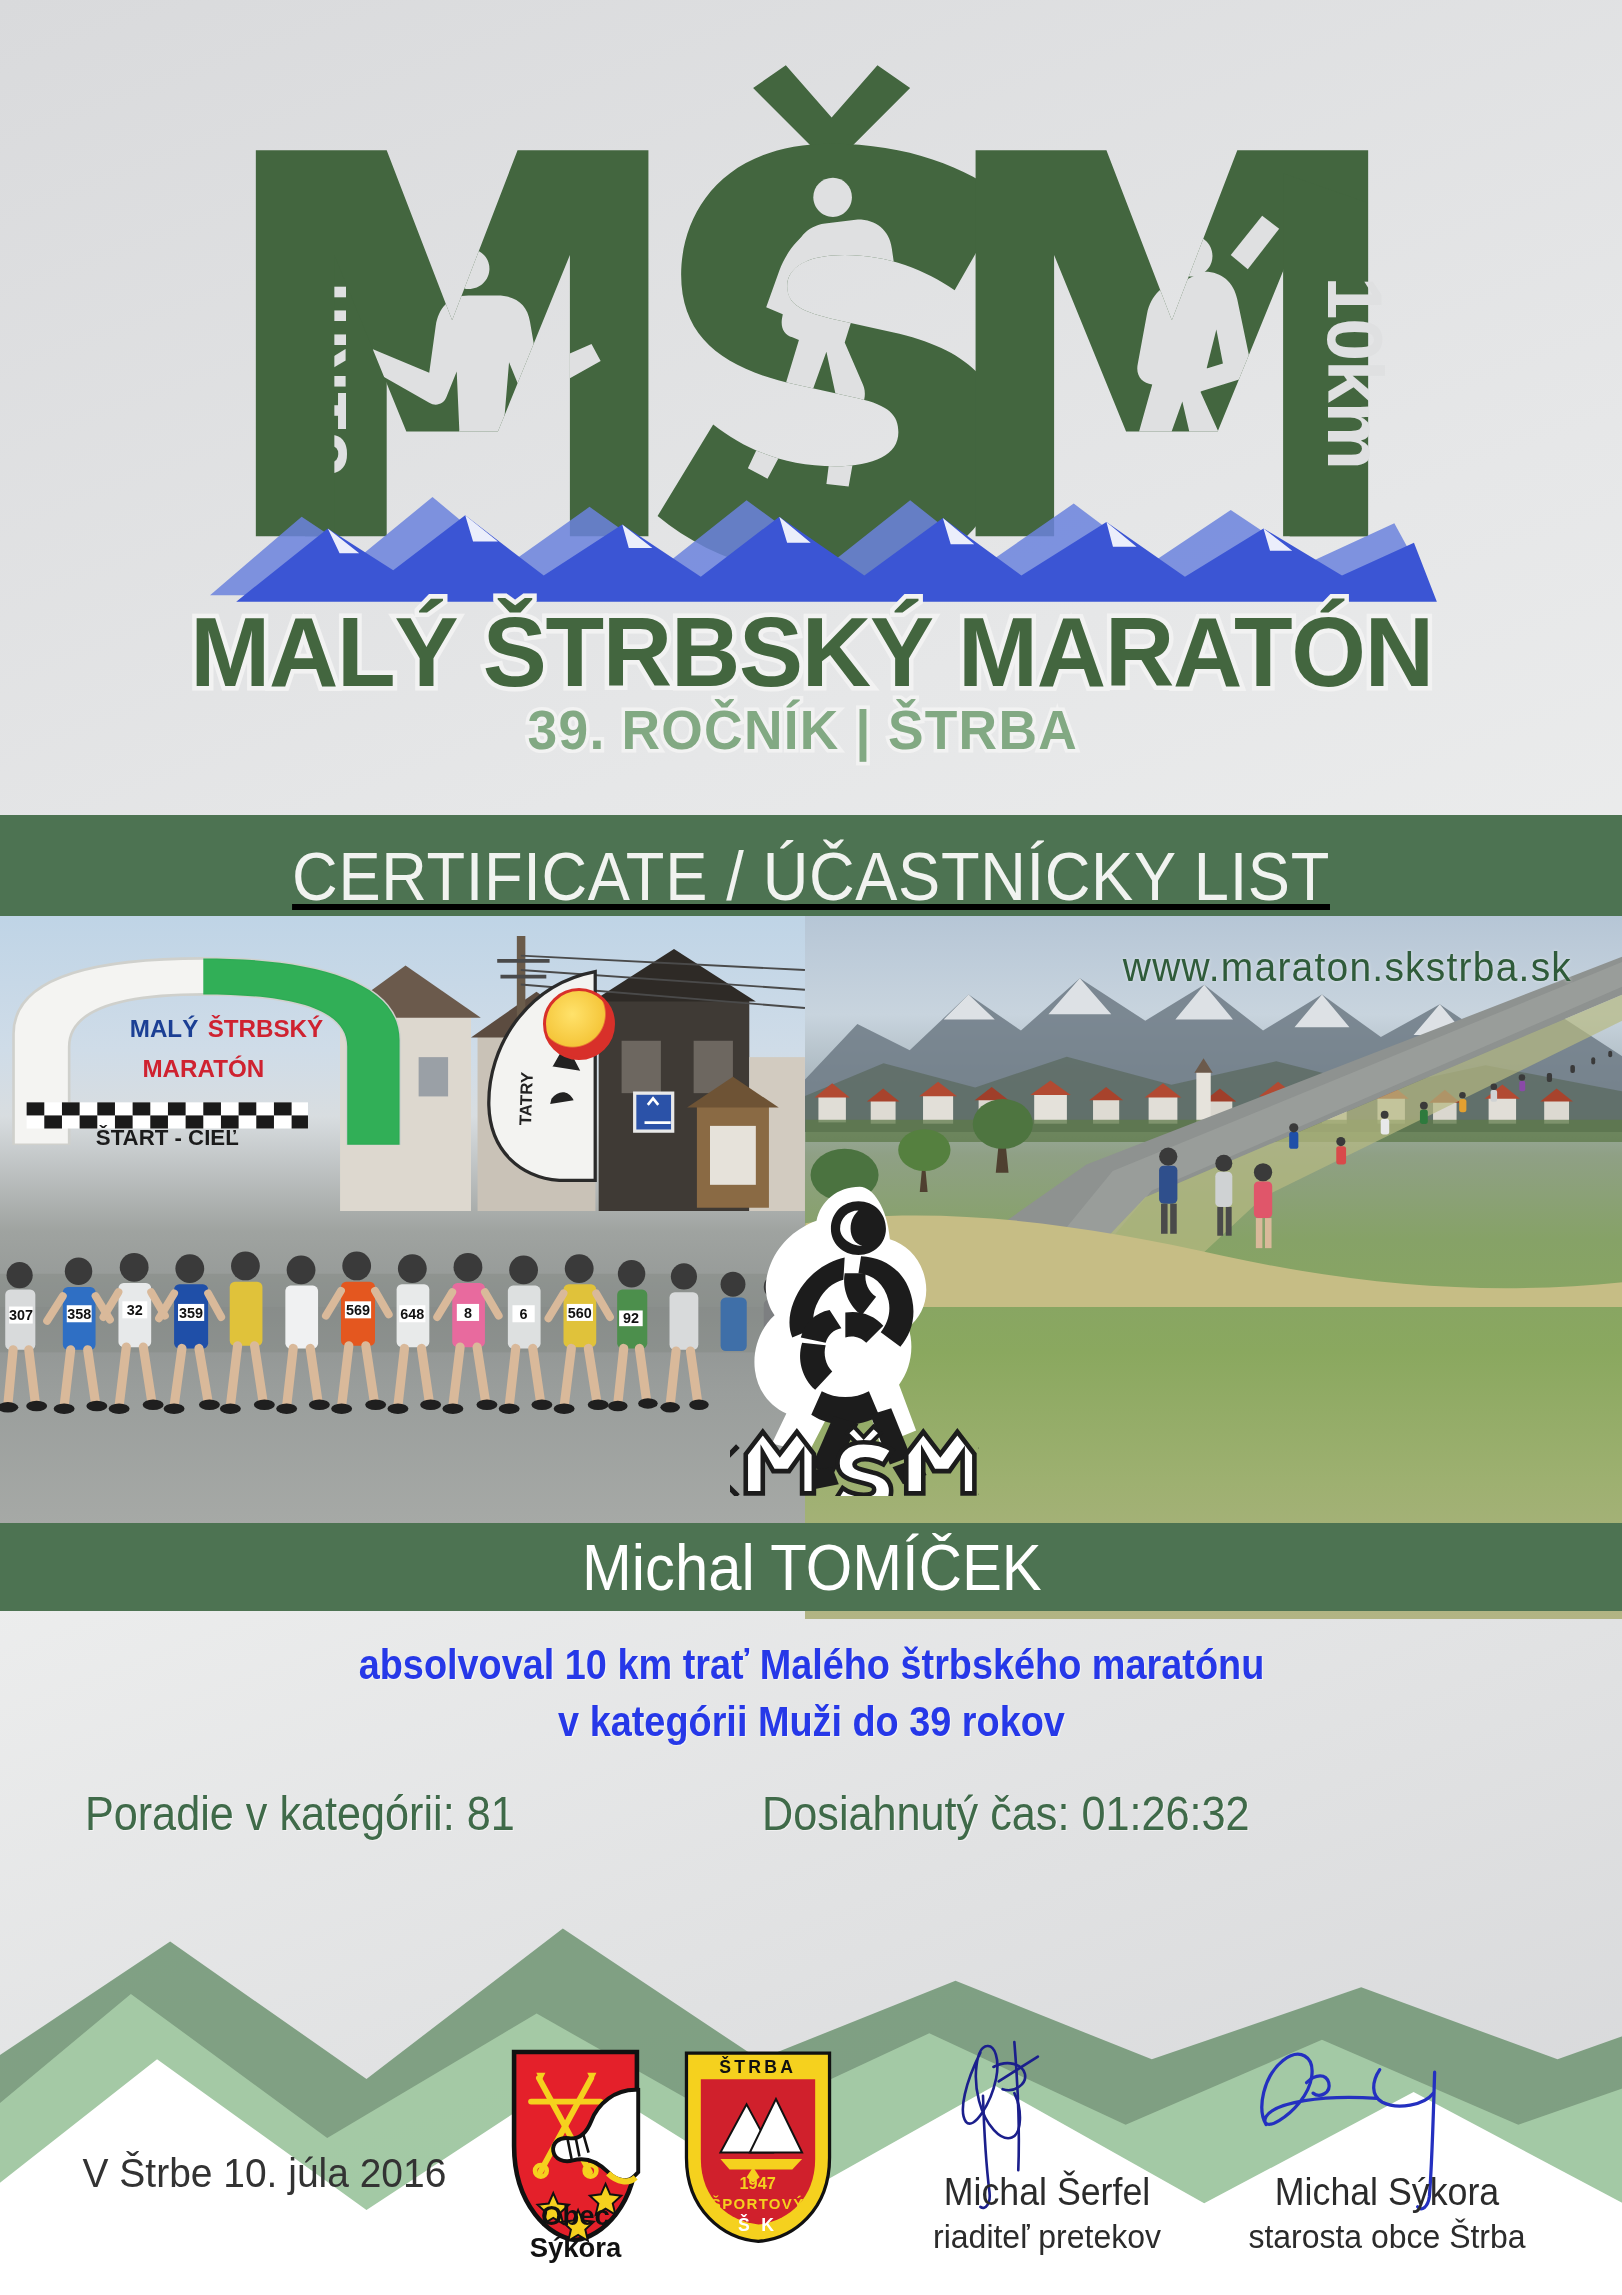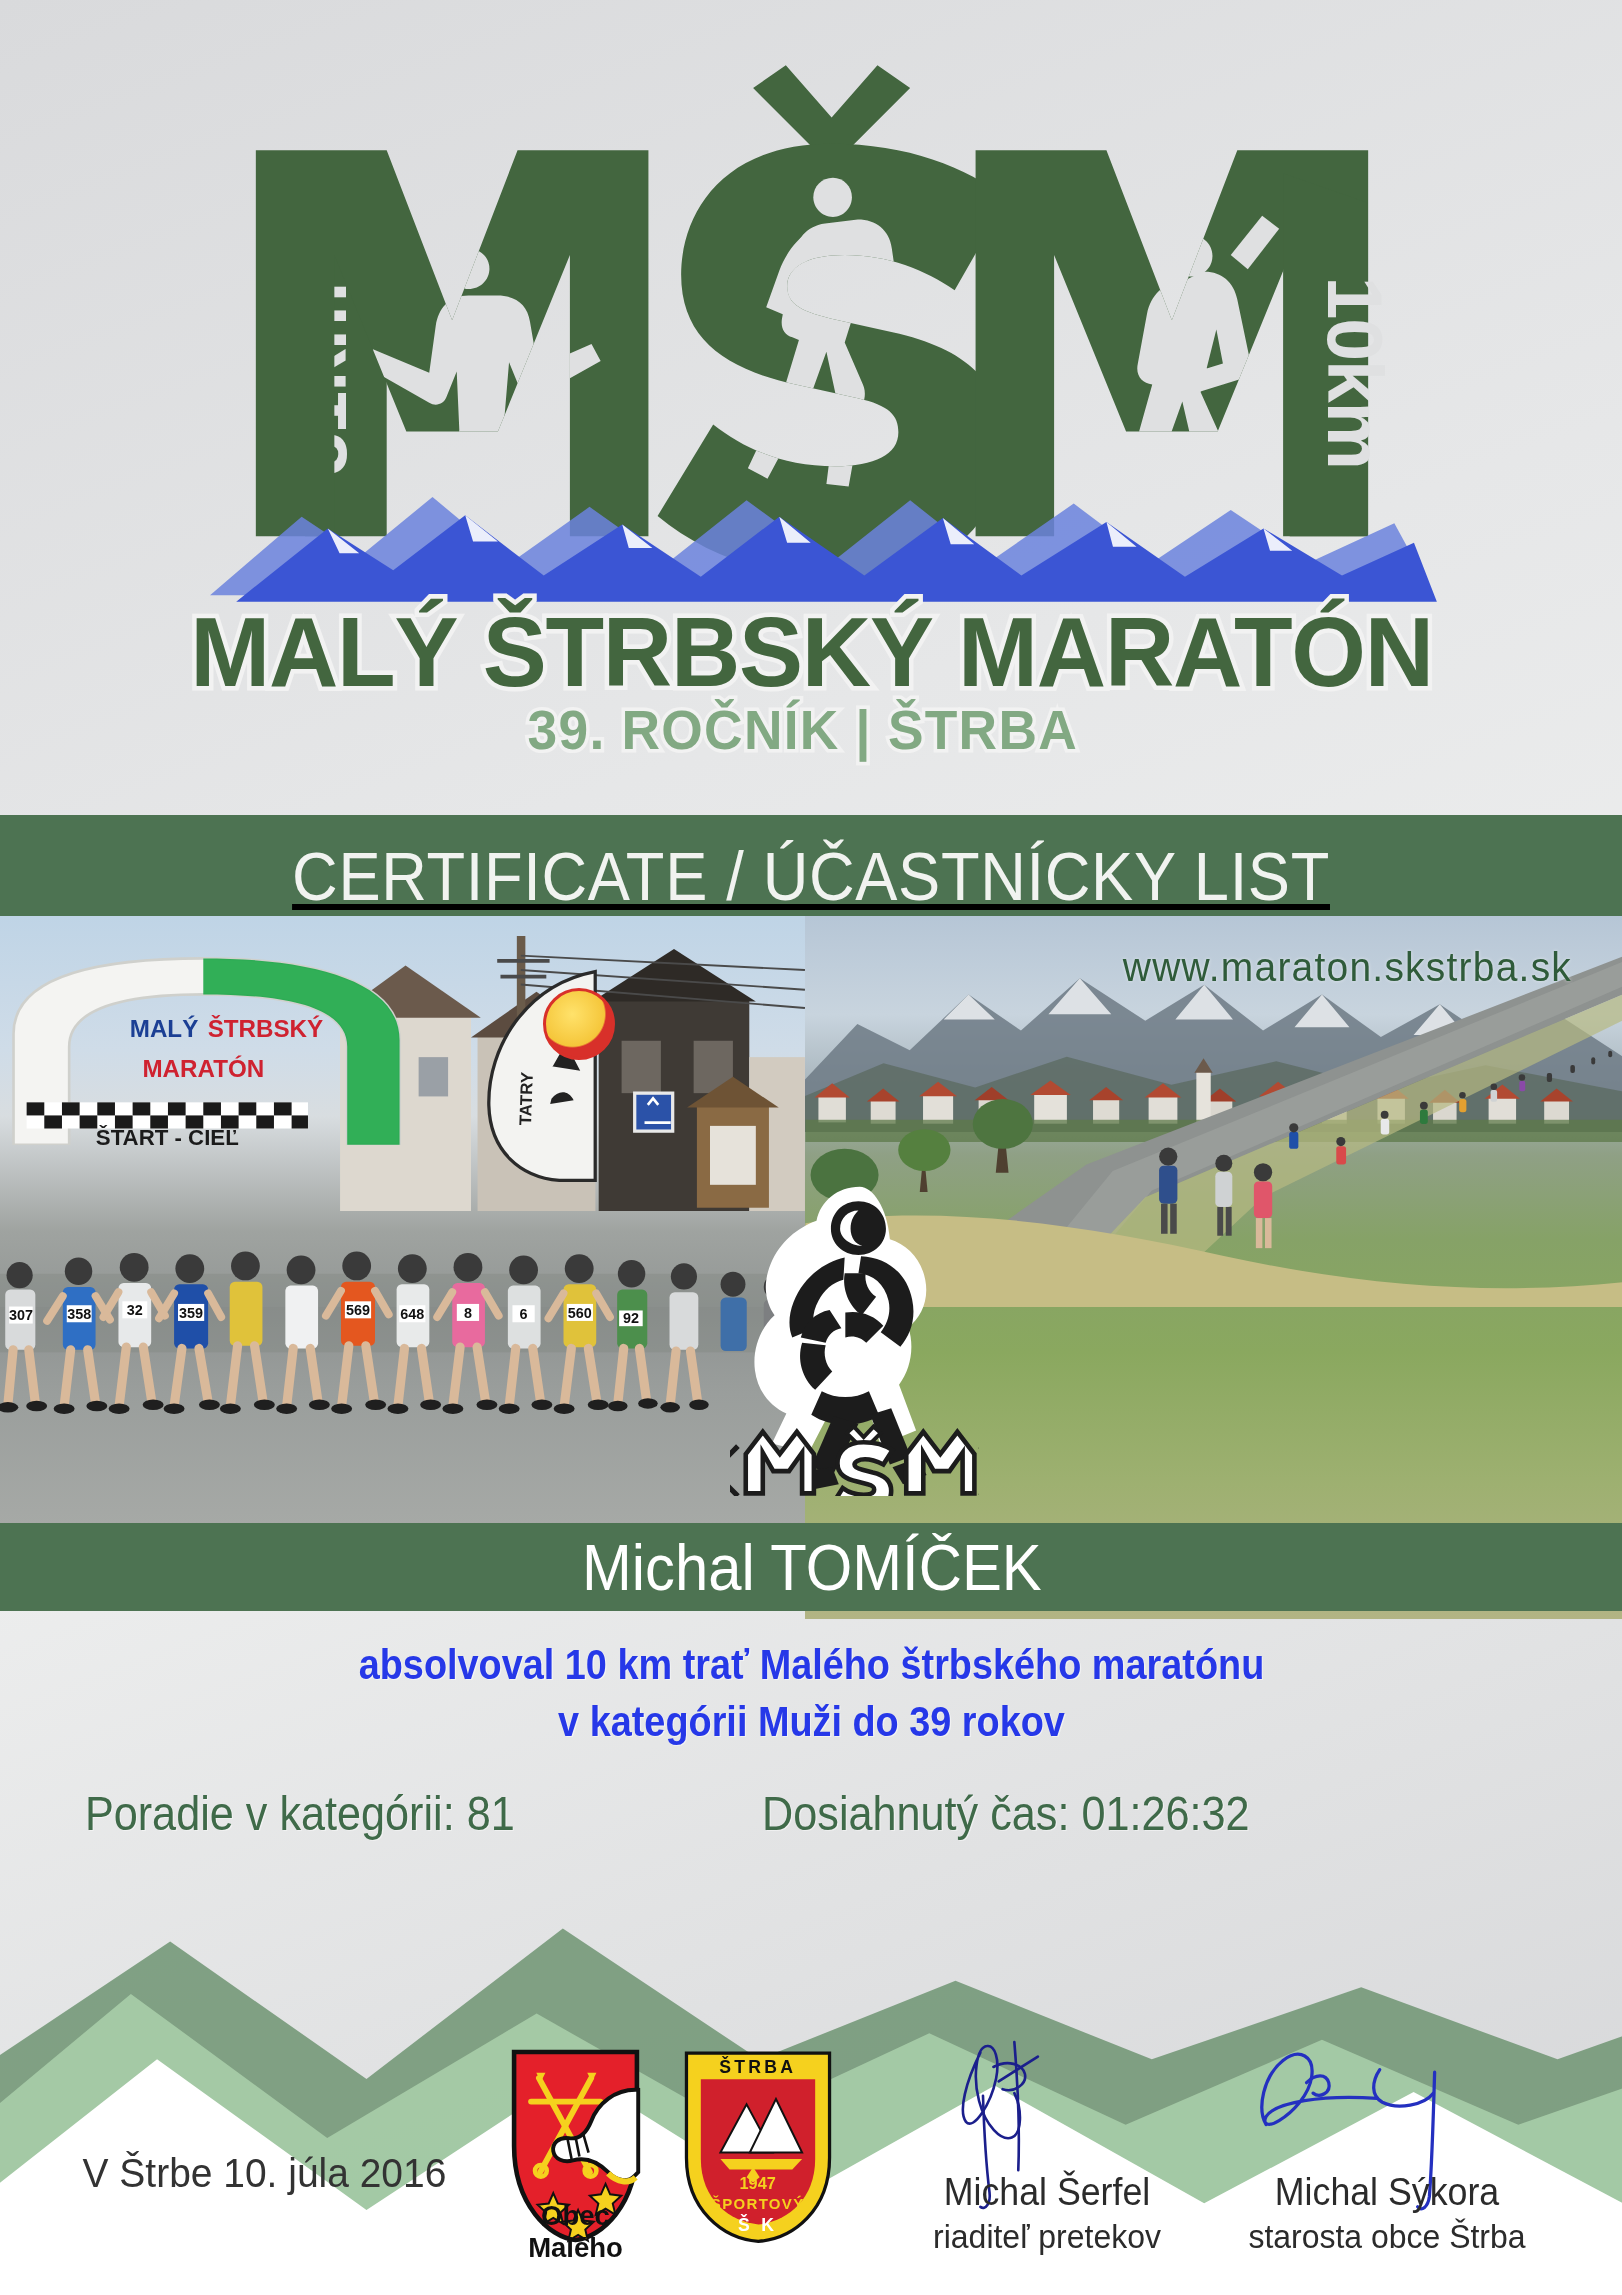--- a/index.html
+++ b/index.html
@@ -553,21 +553,21 @@
       <path d="M196,64 C160,62 134,86 124,112 C116,132 104,140 90,138 C74,136 64,146 66,158 C68,170 82,176 96,172 C118,166 136,176 150,190 C164,204 180,206 190,196 L196,190 Z" fill="#ffffff" stroke="#111" stroke-width="6"></path>
       <path d="M88,140 l6,30 M100,136 l6,30 M112,132 l8,28" stroke="#111" stroke-width="4" fill="none"></path>
       <path d="M150,192 C164,206 182,208 192,198" stroke="#f5d11e" stroke-width="9" fill="none"></path>
 
       <g fill="#f5d11e" stroke="#111" stroke-width="3">
         <path d="M66,222 l7,16 l17,2 l-13,12 l4,17 l-15,-9 l-15,9 l4,-17 l-13,-12 l17,-2 Z"></path>
         <path d="M104,248 l7,16 l17,2 l-13,12 l4,17 l-15,-9 l-15,9 l4,-17 l-13,-12 l17,-2 Z"></path>
         <path d="M146,208 l7,16 l17,2 l-13,12 l4,17 l-15,-9 l-15,9 l4,-17 l-13,-12 l17,-2 Z"></path>
       </g>
     </svg>
-    <div class="crest-label">Obec Malého</div>
+    <div class="crest-label">Obec Sýkora</div>
 
     <svg class="crest-sks" viewBox="0 0 235 300" xmlns="http://www.w3.org/2000/svg">
       <path d="M8,8 H227 V168 C227,248 172,292 118,296 C64,292 8,248 8,168 Z" fill="#f5d11e" stroke="#111" stroke-width="5"></path>
       <path d="M30,48 H205 V170 C205,232 162,266 118,270 C74,266 30,232 30,170 Z" fill="#d0202c"></path>
       <g fill="#ffffff" stroke="#111" stroke-width="3">
         <path d="M60,160 L100,86 L140,160 Z"></path>
         <path d="M105,160 L145,78 L185,160 Z"></path>
       </g>
       <path d="M60,170 H185 L170,186 H74 Z" fill="#f5d11e"></path>
       <text x="117" y="38" text-anchor="middle" font-family="Liberation Sans, sans-serif" font-size="27" font-weight="700" fill="#111" letter-spacing="5">ŠTRBA</text>

